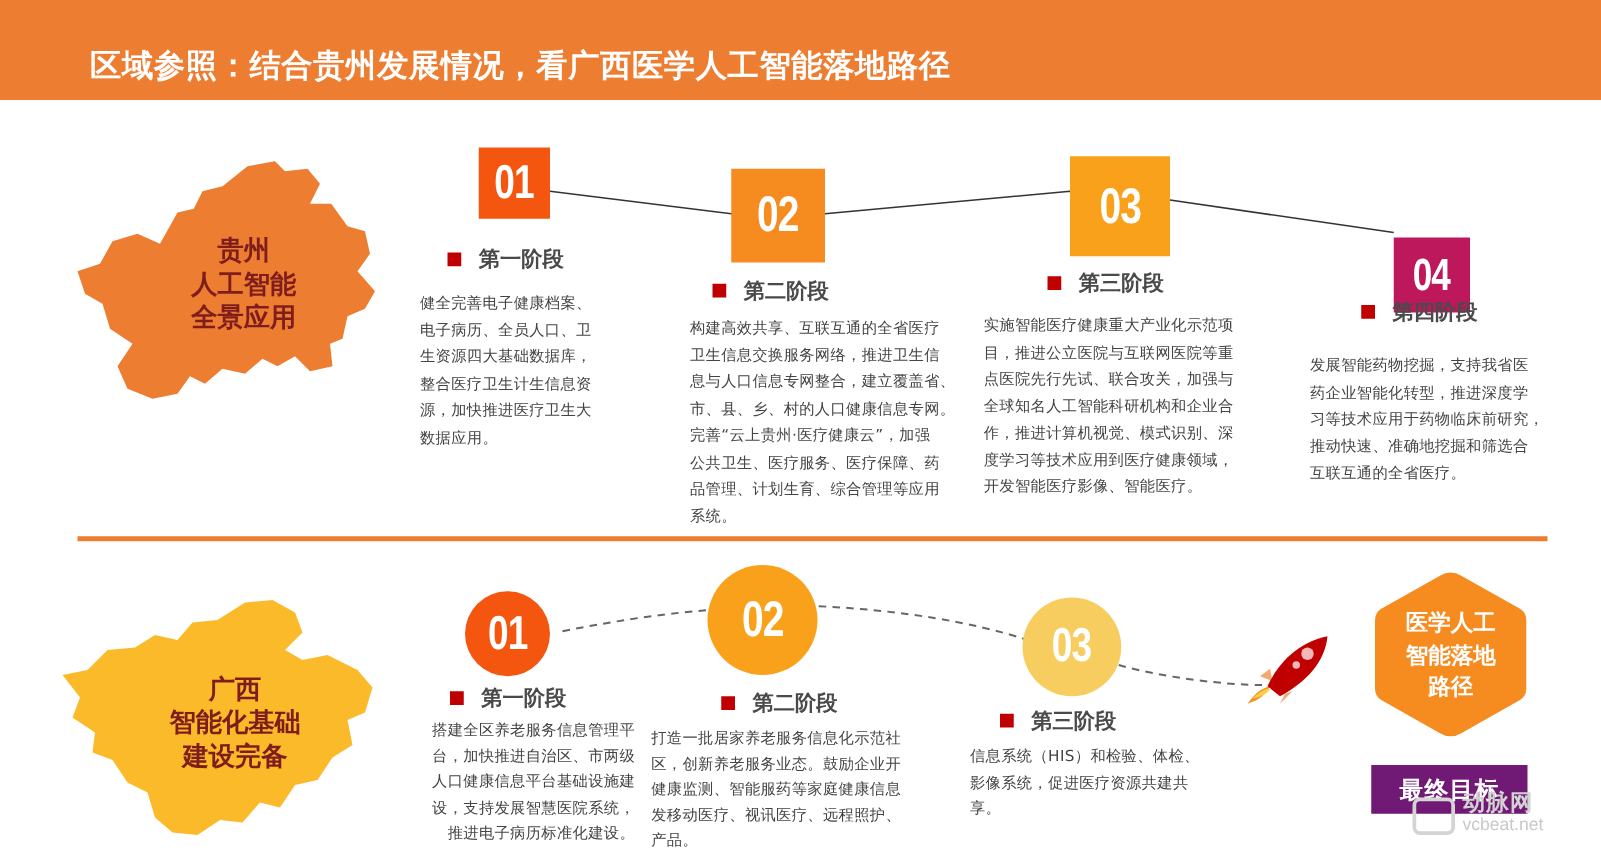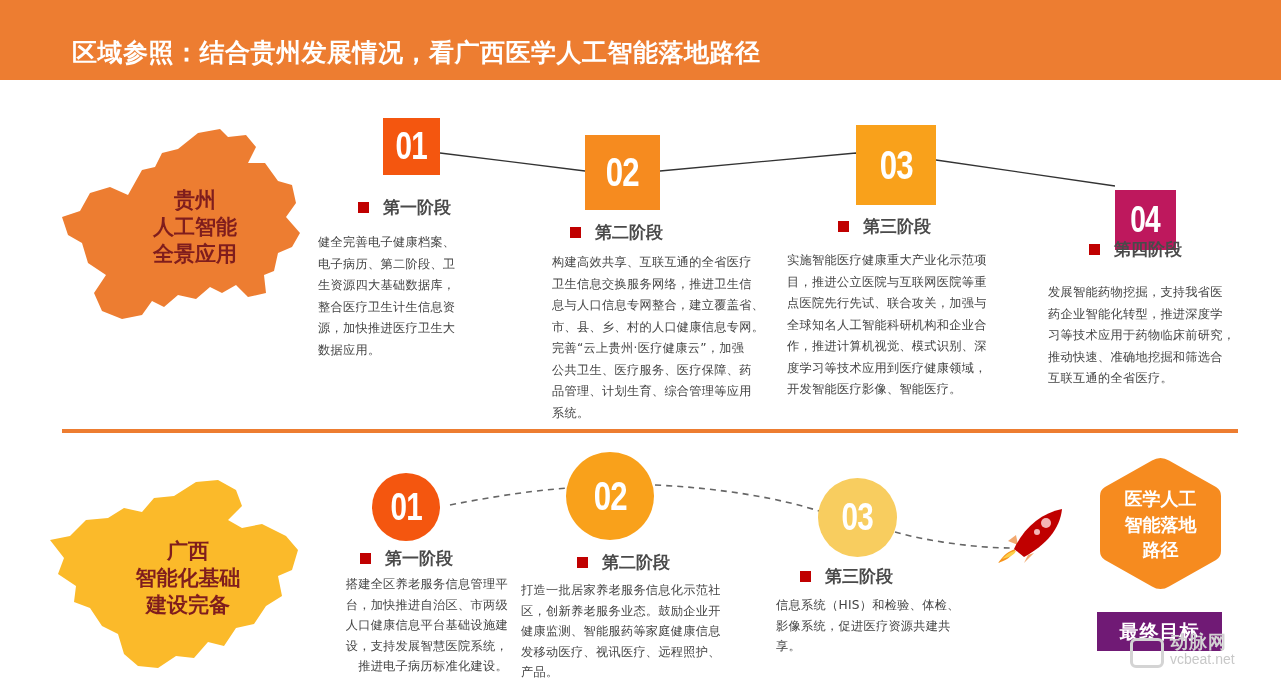--- a/index.html
+++ b/index.html
@@ -97,23 +97,23 @@
   <div>全景应用</div>
 </div>
 
 <div class="num-box" style="left:383px;top:118px;width:57px;height:57px;background:#f4560f;font-size:38px;">
     <span>01</span>
   </div>
 <div class="stage-head" style="left:358px;top:196px;">
   <i class="sq"></i>
     <span>第一阶段</span>
 </div>
-<div class="stage-text" style="left:318px;top:232px;width:170px;">
+<div class="stage-text" style="left:336px;top:232px;width:170px;">
   <div>健全完善电子健康档案、</div>
-    <div>电子病历、第二阶段、卫</div>
+    <div>电子病历、全员人口、卫</div>
     <div>生资源四大基础数据库，</div>
     <div>整合医疗卫生计生信息资</div>
     <div>源，加快推进医疗卫生大</div>
     <div>数据应用。</div>
 </div>
 
 <div class="num-box" style="left:585px;top:135px;width:75px;height:75px;background:#f68b1f;font-size:40px;">
     <span>02</span>
   </div>
 <div class="stage-head" style="left:570px;top:221px;">

